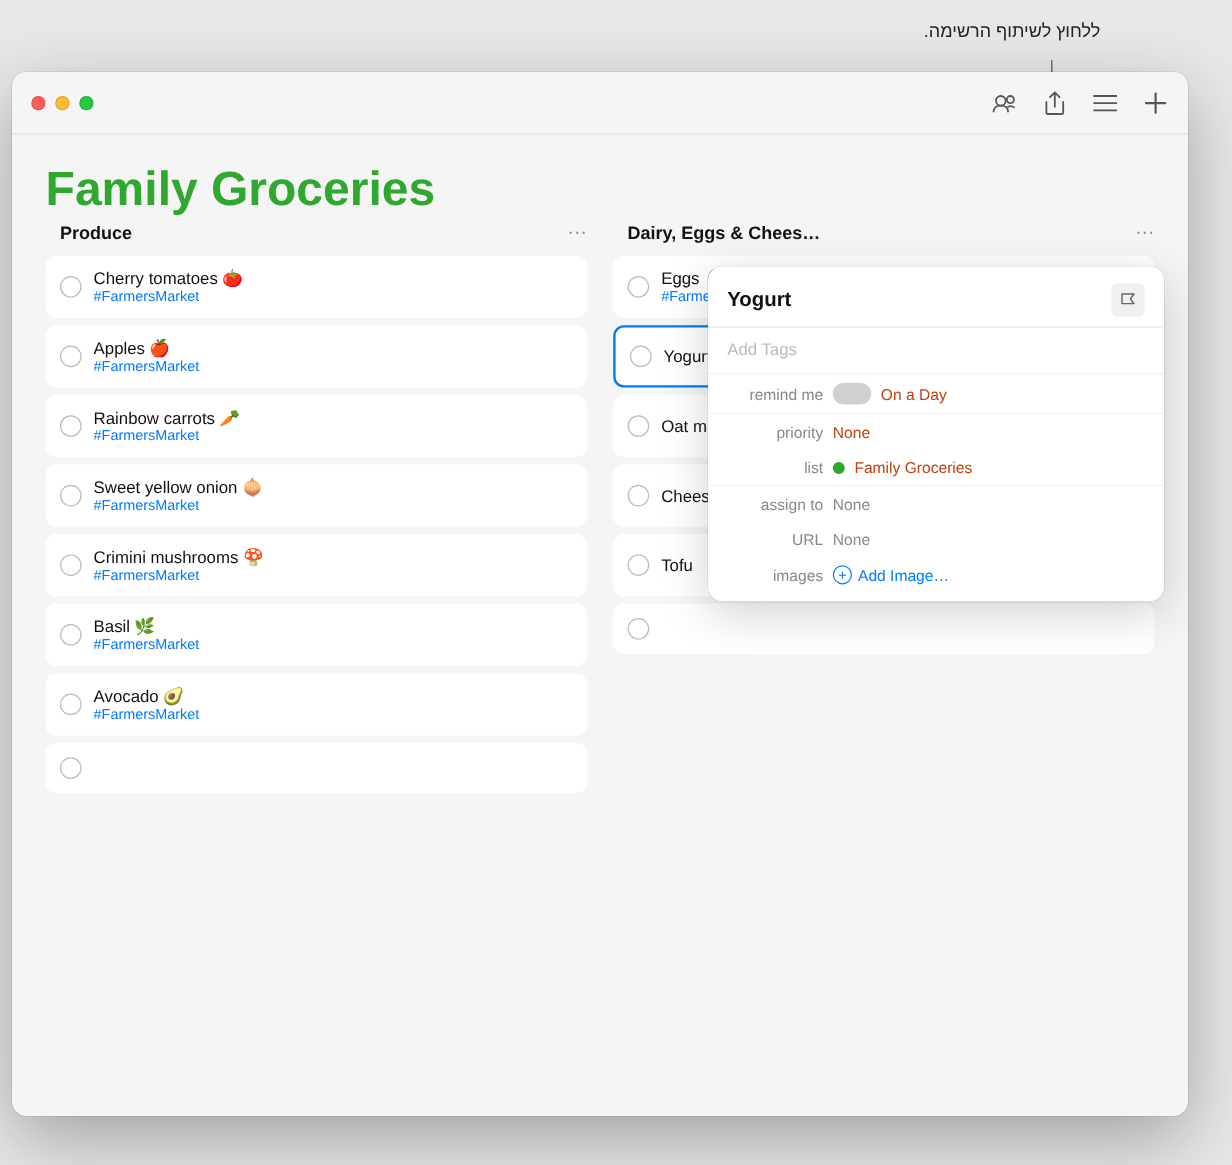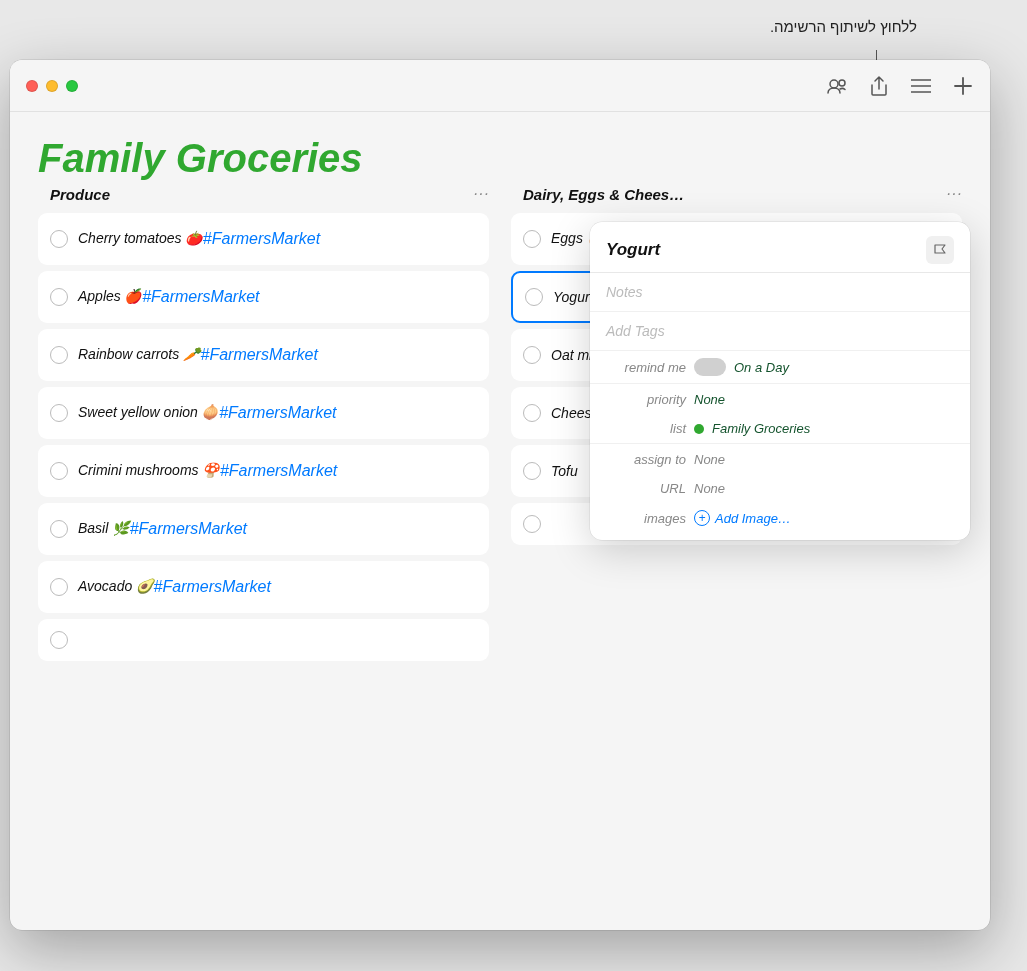--- a/index.html
+++ b/index.html
@@ -108,21 +108,20 @@
       justify-content: center;
       color: #555;
       font-size: 18px;
       cursor: pointer;
     }
 
     
     .content {
       padding: 24px 28px;
       position: relative;
-      font-style: italic;
     }
 
     .list-title {
       font-size: 40px;
       font-weight: 700;
       color: #30a830;
       margin-bottom: 4px;
     }
 
     .completed-bar {
@@ -196,31 +195,31 @@
       height: 18px;
       border-radius: 50%;
       border: 1.5px solid #bbb;
       flex-shrink: 0;
       margin-right: 10px;
       background: white;
     }
 
     .reminder-text-group {
       display: flex;
-      flex-direction: row;
+      flex-direction: column;
       justify-content: flex-end;
     }
 
     .reminder-name {
       font-size: 14px;
       color: #111;
     }
 
     .reminder-tag {
-      font-size: 16px;
+      font-size: 12px;
       color: #007aff;
     }
 
     .info-btn {
       position: absolute;
       right: 10px;
       width: 20px;
       height: 20px;
       border-radius: 50%;
       border: 1.5px solid #007aff;
@@ -300,21 +299,21 @@
     .detail-toggle {
       width: 32px;
       height: 18px;
       background: #d0d0d0;
       border-radius: 9px;
       flex-shrink: 0;
     }
 
     .detail-value {
       font-size: 13px;
-      color: #14532d;
+      color: #c2410c;
     }
 
     .detail-value.muted {
       color: #888;
     }
 
     .detail-dot {
       width: 10px;
       height: 10px;
       border-radius: 50%;
@@ -526,23 +525,20 @@
 
       <div class="detail-header">
         <span class="detail-title">Yogurt</span>
         <div class="flag-btn">
           <svg width="14" height="14" viewBox="0 0 14 14" fill="none">
             <path d="M2 2h10l-3 4 3 4H2V2z" stroke="#666" stroke-width="1.2" fill="none" stroke-linejoin="round"></path>
           </svg>
         </div>
       </div>
 
-      <div class="detail-section">
-        <span class="detail-placeholder">Notes</span>
-      </div>
 
       <div class="detail-section">
         <span class="detail-placeholder">Add Tags</span>
       </div>
 
       <div class="detail-row">
         <span class="detail-label">remind me</span>
         <div class="detail-toggle"></div>
         <span class="detail-value">On a Day</span>
       </div>

